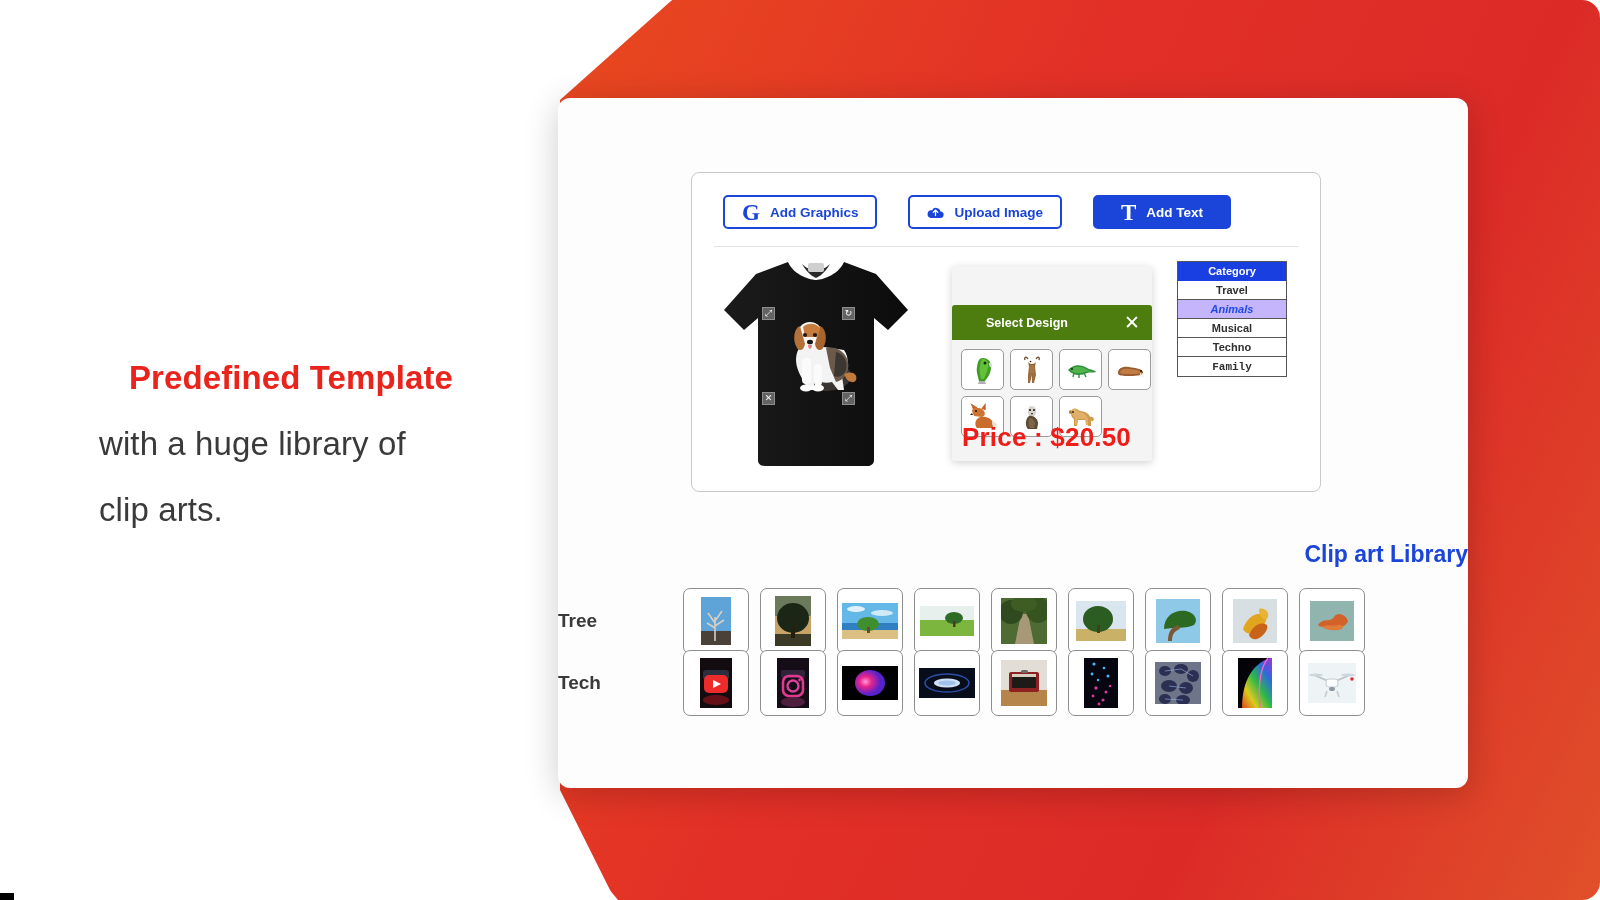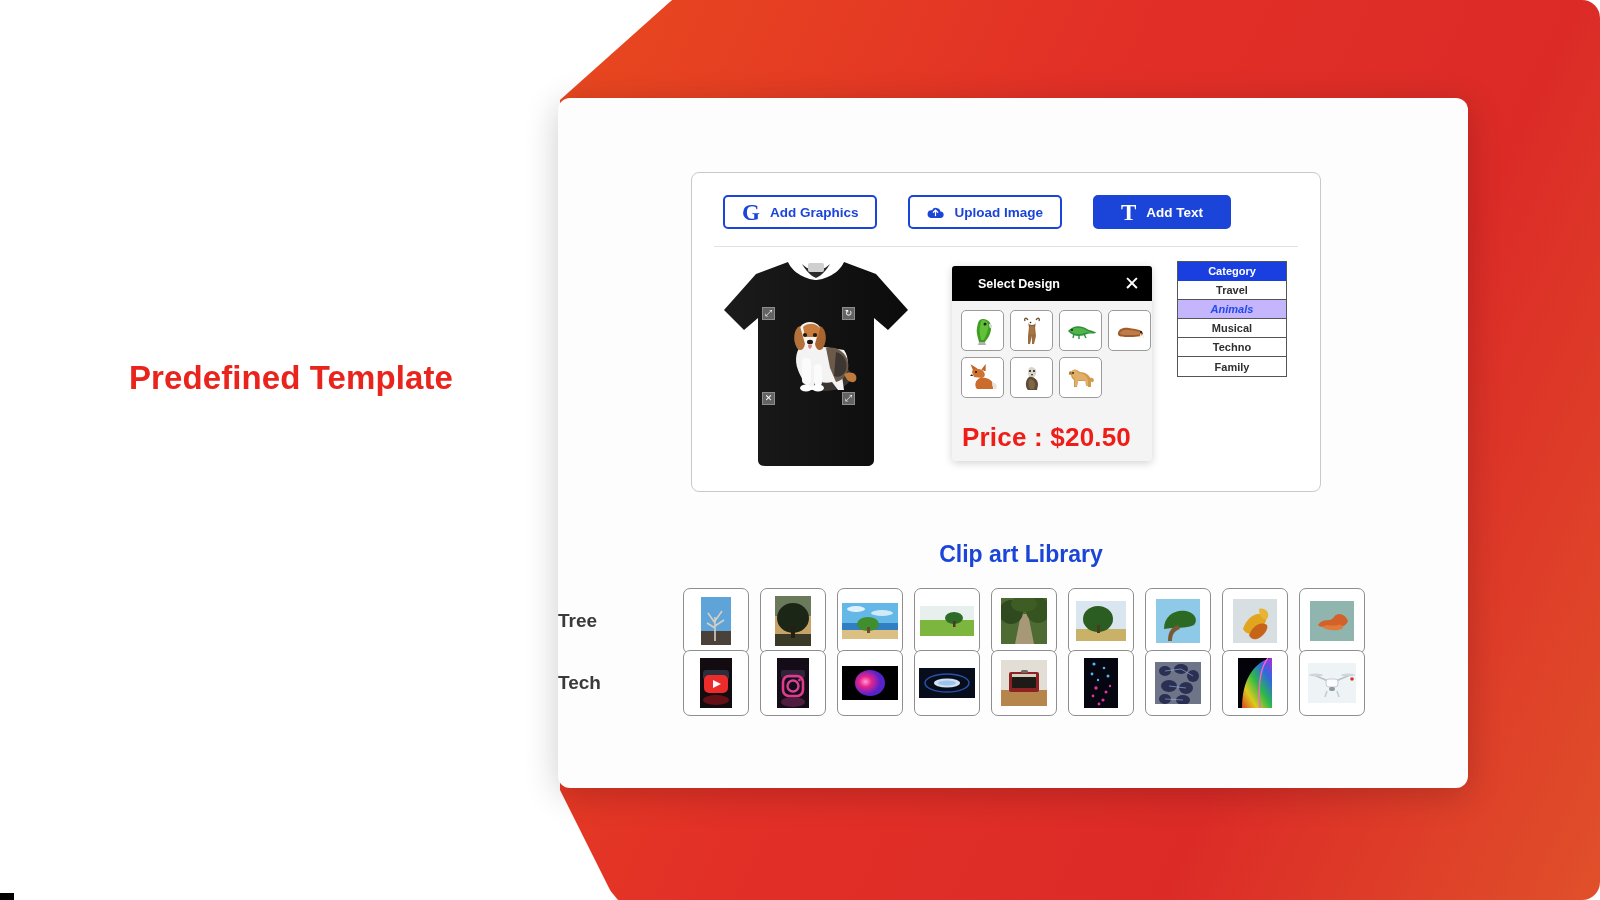--- a/index.html
+++ b/index.html
@@ -72,23 +72,23 @@
   .handle.bl { left: 46px; top: 138px; }
   .handle.br { left: 126px; top: 138px; }
 
   
   .popup {
     position: absolute; left: 260px; top: 93px; width: 200px; height: 195px;
     background: #f4f4f4; border-radius: 3px;
     box-shadow: 0 2px 8px rgba(0,0,0,0.18);
   }
   .popup-head {
-    height: 35px; background: #000000; border-radius: 3px 3px 0 0;
+    height: 35px; background: #4d7c0f; border-radius: 3px 3px 0 0;
     display: flex; align-items: center; justify-content: space-between;
-    padding: 0 12px 0 26px; color: #ffffff;
+    padding: 0 12px 0 34px; color: #ffffff; margin-top: 39px;
   }
   .popup-title { font-size: 12.5px; font-weight: 700; }
   .popup-x { font-size: 19px; line-height: 1; font-weight: 400; cursor: pointer; }
   .thumb-grid {
     display: grid; grid-template-columns: repeat(4, 43px); gap: 6px;
     padding: 9px 0 0 9px;
   }
   .thumb {
     width: 43px; height: 41px; background: #fff; border: 1px solid #9b9b9b;
     border-radius: 5px; display: flex; align-items: center; justify-content: center;
@@ -99,27 +99,27 @@
     font-size: 26px; font-weight: 700; color: #ef1c17; letter-spacing: .2px;
   }
 
   
   .catbox { position: absolute; left: 485px; top: 88px; width: 110px; border: 1px solid #555; }
   .cat-row {
     height: 19px; display: flex; align-items: center; justify-content: center;
     font-size: 11px; font-weight: 700; color: #2f2f2f; background: #fff;
     border-bottom: 1px solid #555; cursor: pointer;
   }
-  .cat-row:last-child { border-bottom: none; }
+  .cat-row:last-child { border-bottom: none; font-family: Liberation Mono, monospace; }
   .cat-row.head { background: #1a3fe0; color: #fff; border-bottom: 1px solid #1a3fe0; }
   .cat-row.active { background: #c4b5fd; color: #1f4ae8; font-style: italic; }
 
   
   .lib-title {
-    position: absolute; left: 16px; right: 0; top: 443px; text-align: center;
+    position: absolute; left: 16px; right: 0; top: 443px; text-align: right;
     font-size: 23px; font-weight: 700; color: #1a45d8;
   }
   .lib-row { position: absolute; left: 0; width: 910px; display: flex; align-items: center; }
   .lib-row.r1 { top: 490px; }
   .lib-row.r2 { top: 552px; }
   .row-label {
     width: 125px; text-align: left; padding-right: 24px;
     font-size: 19px; font-weight: 700; color: #3a3a3a;
   }
   .tiles { display: flex; gap: 11px; }
@@ -137,20 +137,22 @@
 <body>
 
 <div id="stage">
 
   <div class="orange-panel"></div>
   <div class="orange-notch-top"></div>
   <div class="orange-notch-bottom"></div>
 
   <div class="left-copy">
     <div class="copy-line accent">Predefined Template</div>
+    <div class="copy-line plain">with a huge library of</div>
+    <div class="copy-line plain">clip arts.</div>
   </div>
 
   <div class="white-card">
 
     <div class="editor">
 
       <div class="toolbar">
         <div class="tbtn outline">
           <span class="gly serif">G</span>
           <span>Add Graphics</span>

